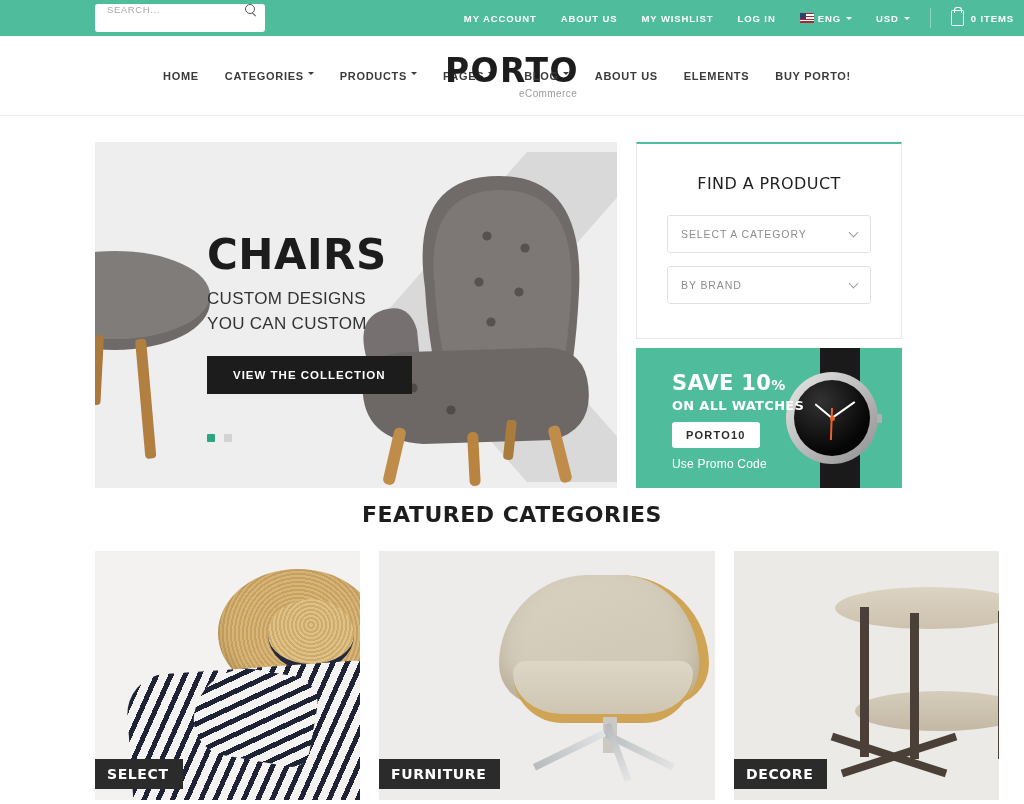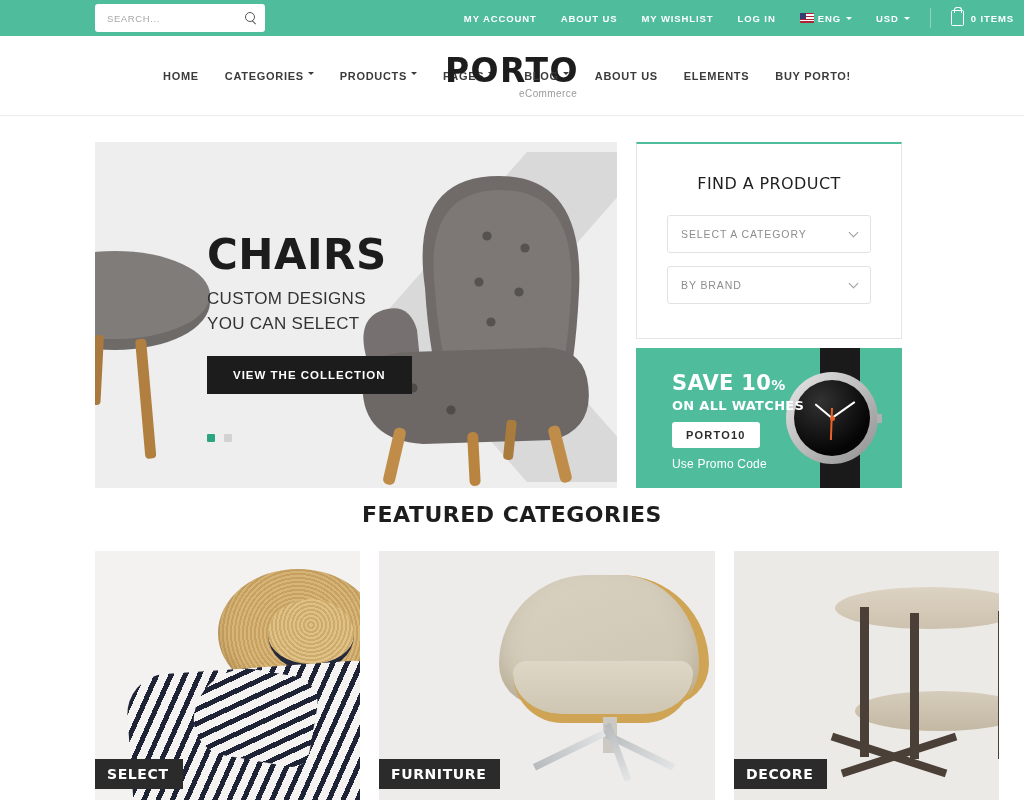--- a/index.html
+++ b/index.html
@@ -13,21 +13,21 @@
   
   .topbar {
     height: 36px; background: #4fbd9c;
     display: flex; align-items: center;
     position: relative;
   }
   .search-wrap {
     position: absolute; left: 95px; top: 4px;
     width: 170px; height: 28px;
     background: #fff; border-radius: 3px;
-    display: flex; align-items: center;
+    display: flex; align-items: flex-start;
     padding: 0 8px 0 12px;
   }
   .search-input {
     flex: 1; border: none; outline: none;
     font-family: "Liberation Sans", sans-serif;
     font-size: 9.5px; letter-spacing: .6px;
     color: #8e8e8e; text-transform: uppercase;
     background: transparent;
   }
   .search-input::placeholder { color: #a8a8a8; }
@@ -432,21 +432,21 @@
         <rect x="56" y="258" width="12" height="58" rx="5" fill="#c08c49" transform="rotate(13 62 258)"></rect>
         <rect x="128" y="262" width="11" height="54" rx="5" fill="#b8843f" transform="rotate(-3 133 262)"></rect>
         <rect x="208" y="256" width="12" height="58" rx="5" fill="#c08c49" transform="rotate(-14 214 256)"></rect>
         <rect x="168" y="250" width="10" height="40" rx="4" fill="#a97b3c" transform="rotate(6 173 250)"></rect>
       </svg>
 
       <div class="hero-text">
         <div class="hero-title">CHAIRS</div>
         <div class="hero-sub">
           <div>CUSTOM DESIGNS</div>
-          <div>YOU CAN SELECT</div>
+          <div>YOU CAN CUSTOM</div>
         </div>
         <button class="hero-btn">VIEW THE COLLECTION</button>
       </div>
 
       <div class="dots">
         <span class="dot active"></span>
         <span class="dot"></span>
       </div>
     </div>
 

